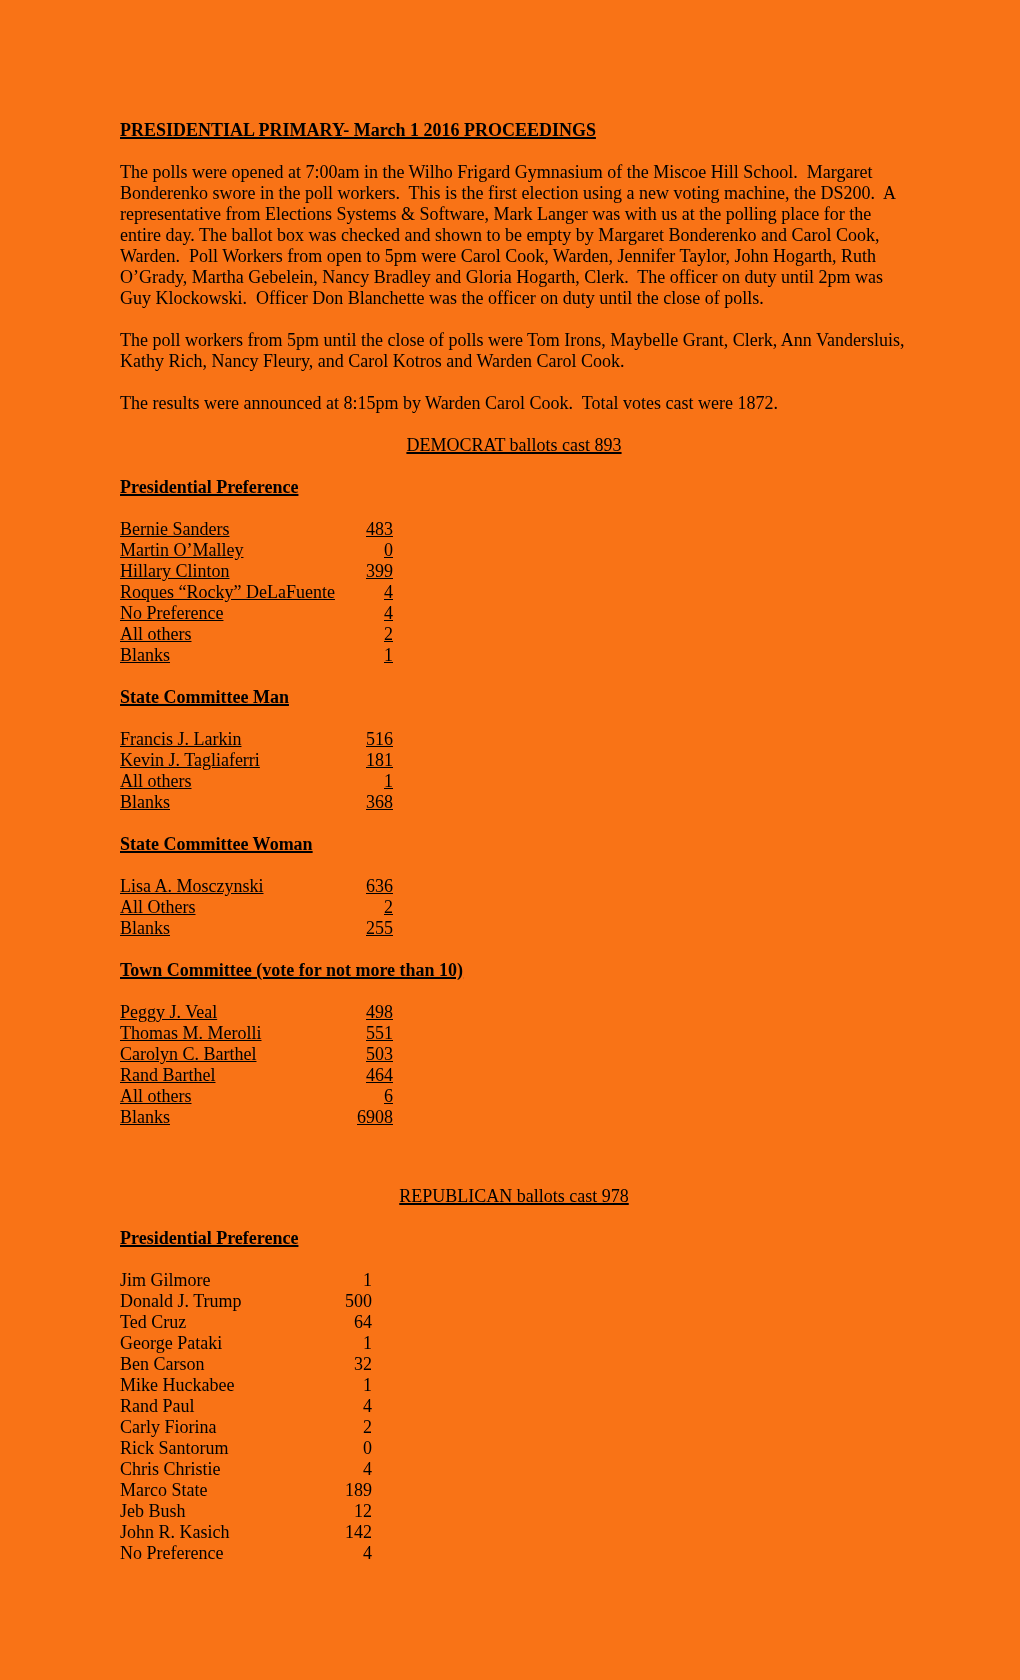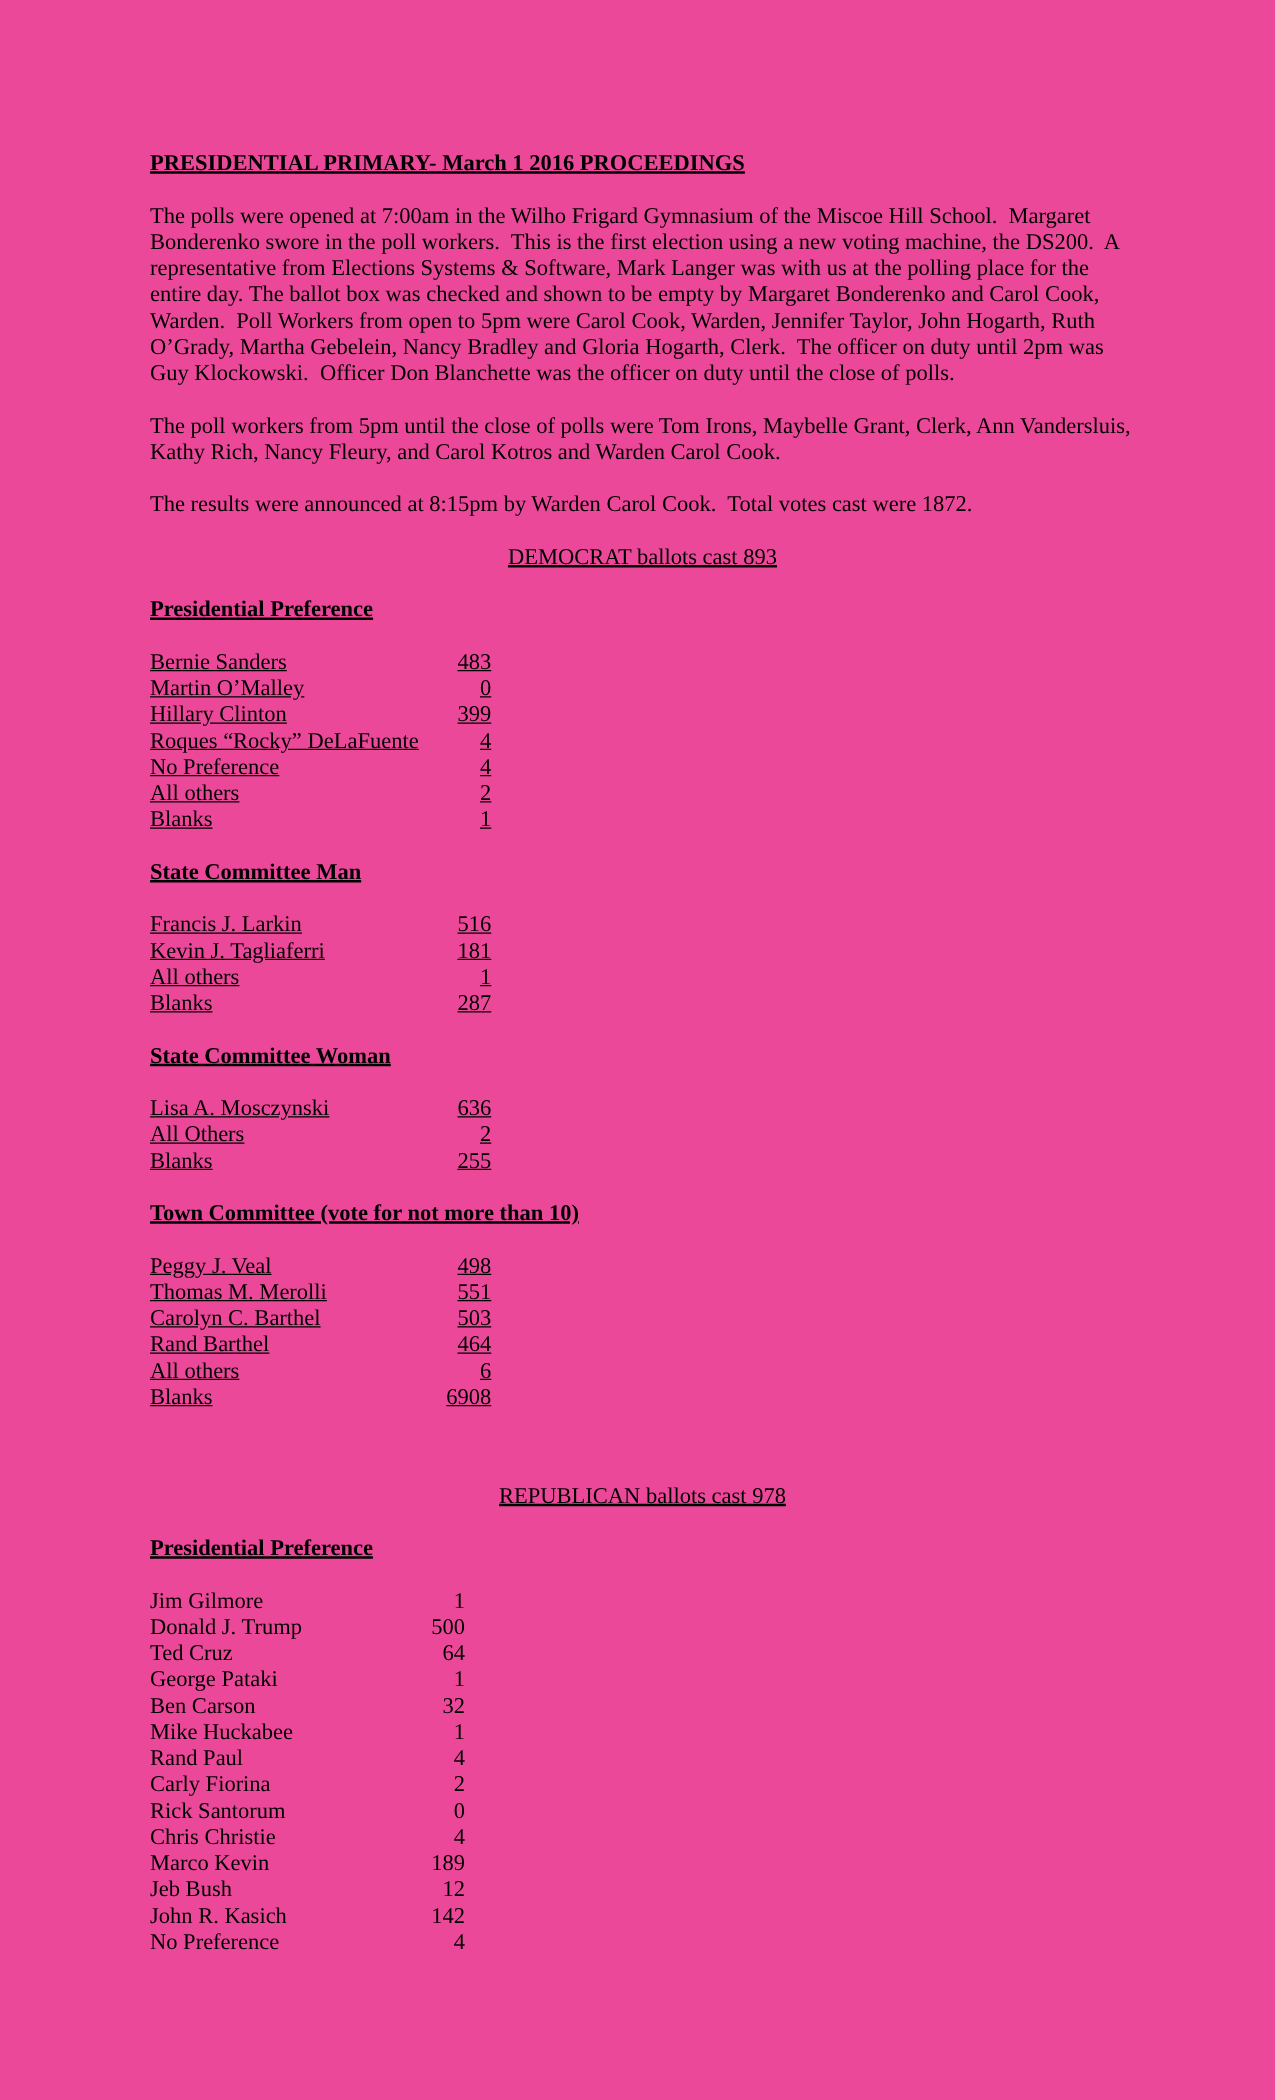--- a/index.html
+++ b/index.html
@@ -1,21 +1,21 @@
 <!DOCTYPE html>
 <html><head>
 <meta charset="utf-8">
 <style>
   html, body { margin: 0; padding: 0; background: #ffffff; }
   .page {
     position: relative;
     width: 1020px;
     height: 1680px;
     box-sizing: border-box;
-    background: #ec4899;
+    background: #f97316;
     color: #000000;
     font-family: "Liberation Serif", serif;
     font-size: 18px;
     line-height: 21px;
     padding: 120px 112px 0 120px;
     overflow: hidden;
   }
   .doc-title {
     font-size: 18px;
     font-weight: bold;
@@ -101,21 +101,21 @@
         <div class="vote-row">
           <div class="vote-name">Kevin J. Tagliaferri</div>
           <div class="vote-value">181</div>
         </div>
         <div class="vote-row">
           <div class="vote-name">All others</div>
           <div class="vote-value">1</div>
         </div>
         <div class="vote-row">
           <div class="vote-name">Blanks</div>
-          <div class="vote-value">287</div>
+          <div class="vote-value">368</div>
         </div>
       </div>
       <div class="race-heading">State Committee Woman</div>
       <div class="vote-table dem">
         <div class="vote-row">
           <div class="vote-name">Lisa A. Mosczynski</div>
           <div class="vote-value">636</div>
         </div>
         <div class="vote-row">
           <div class="vote-name">All Others</div>
@@ -190,21 +190,21 @@
         </div>
         <div class="vote-row">
           <div class="vote-name">Rick Santorum</div>
           <div class="vote-value">0</div>
         </div>
         <div class="vote-row">
           <div class="vote-name">Chris Christie</div>
           <div class="vote-value">4</div>
         </div>
         <div class="vote-row">
-          <div class="vote-name">Marco Kevin</div>
+          <div class="vote-name">Marco State</div>
           <div class="vote-value">189</div>
         </div>
         <div class="vote-row">
           <div class="vote-name">Jeb Bush</div>
           <div class="vote-value">12</div>
         </div>
         <div class="vote-row">
           <div class="vote-name">John R. Kasich</div>
           <div class="vote-value">142</div>
         </div>

